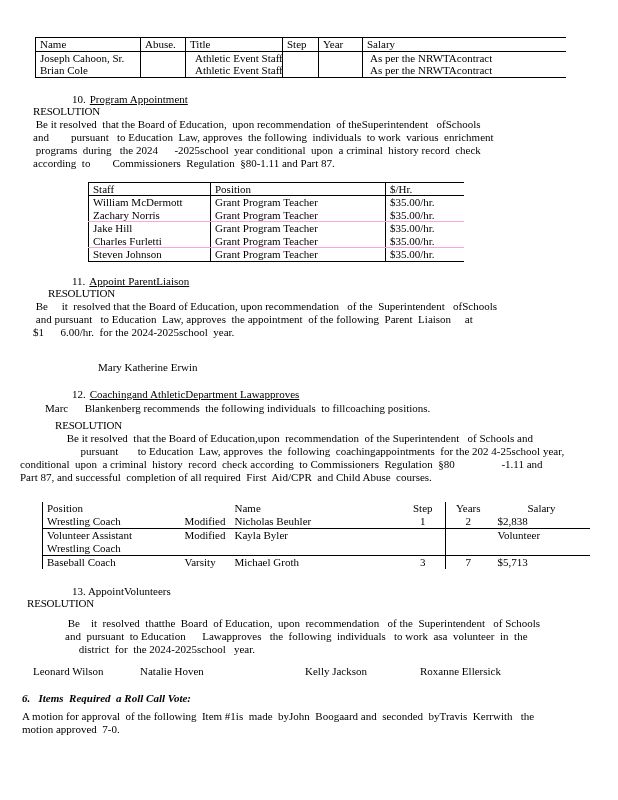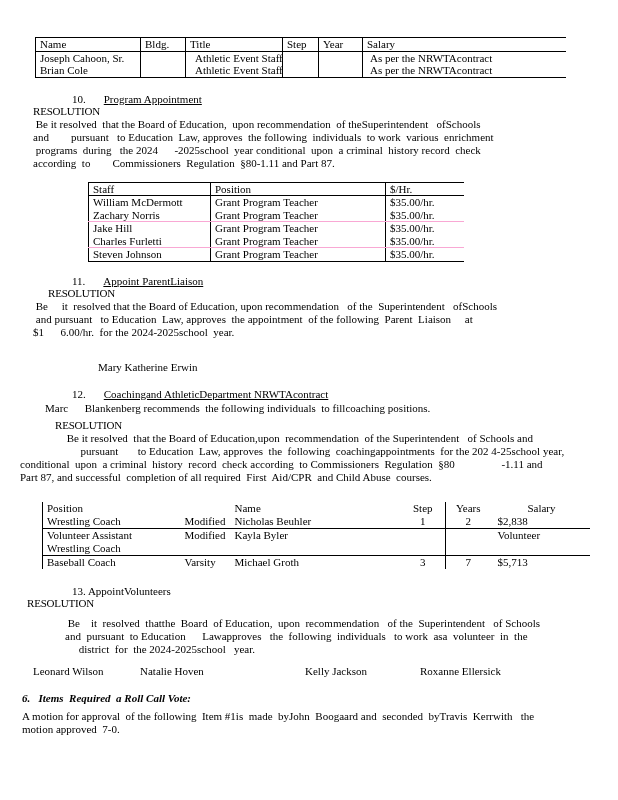--- a/index.html
+++ b/index.html
@@ -40,21 +40,21 @@
   
   .t3 { width: 568px; margin: 18px 0 0 42px; }
   .t3 th, .t3 td { line-height: 13px; white-space: normal; }
   .t3 tr > *:first-child { border-left: 1px solid #000; }
   .t3 .yrs { border-left: 1px solid #000; text-align: center; }
   .t3 .step { text-align: center; }
   .t3 .sal-h { text-align: right; padding-right: 55px; }
   .t3 .sal { padding-left: 7px; }
   .t3 tr.bb > * { border-bottom: 1px solid #000; }
   
-  .h-num { margin-right: 18px; }
+  .h-num { margin-right: 4px; }
   .h-title { text-decoration: underline; }
   .res { font-size: 11px; line-height: 11px; letter-spacing: -0.2px; }
   .body-pre { white-space: pre; line-height: 13px; }
   .s10-h { margin: 15px 0 0 72px; }
   .s10-res { margin: 0 0 0 33px; }
   .s10-body { margin: 1px 0 0 33px; }
   .s11-h { margin: 13px 0 0 72px; }
   .s11-res { margin: 0 0 0 48px; }
   .s11-body { margin: 1px 0 0 33px; }
   .appointee { margin: 22px 0 0 98px; }
@@ -84,21 +84,21 @@
       <col style="width:105px">
         <col style="width:45px">
         <col style="width:97px">
       <col style="width:36px">
         <col style="width:44px">
         <col style="width:203px">
     </colgroup>
     <thead>
       <tr>
         <th>Name</th>
-        <th>Bldg.</th>
+        <th>Abuse.</th>
         <th>Title</th>
         <th>Step</th>
         <th>Year</th>
         <th>Salary</th>
       </tr>
     </thead>
     <tbody>
       <tr>
         <td>Joseph Cahoon, Sr.</td>
         <td></td>
@@ -172,21 +172,21 @@
   <div class="s11-h">
     <span class="h-num">11.</span><span class="h-title">Appoint ParentLiaison</span>
   </div>
   <div class="res s11-res">RESOLUTION</div>
   <div class="body-pre s11-body"> Be     it  resolved that the Board of Education, upon recommendation   of the  Superintendent   ofSchools
  and pursuant   to Education  Law, approves  the appointment  of the following  Parent  Liaison     at
 $1      6.00/hr.  for the 2024-2025school  year.</div>
   <div class="appointee">Mary Katherine Erwin</div>
 
   <div class="s12-h">
-    <span class="h-num">12.</span><span class="h-title">Coachingand AthleticDepartment NRWTAcontract</span>
+    <span class="h-num">12.</span><span class="h-title">Coachingand AthleticDepartment Lawapproves</span>
   </div>
   <div class="s12-intro">Marc      Blankenberg recommends  the following individuals  to fillcoaching positions.</div>
   <div class="res s12-res">RESOLUTION</div>
   <div class="body-pre s12-body">                 Be it resolved  that the Board of Education,upon  recommendation  of the Superintendent   of Schools and
                       pursuant       to Education  Law, approves  the  following  coachingappointments  for the 202 4-25school year,
 conditional  upon  a criminal  history  record  check according  to Commissioners  Regulation  §80                 -1.11 and
 Part 87, and successful  completion of all required  First  Aid/CPR  and Child Abuse  courses.</div>
 
   <table class="t3">
     <colgroup>

